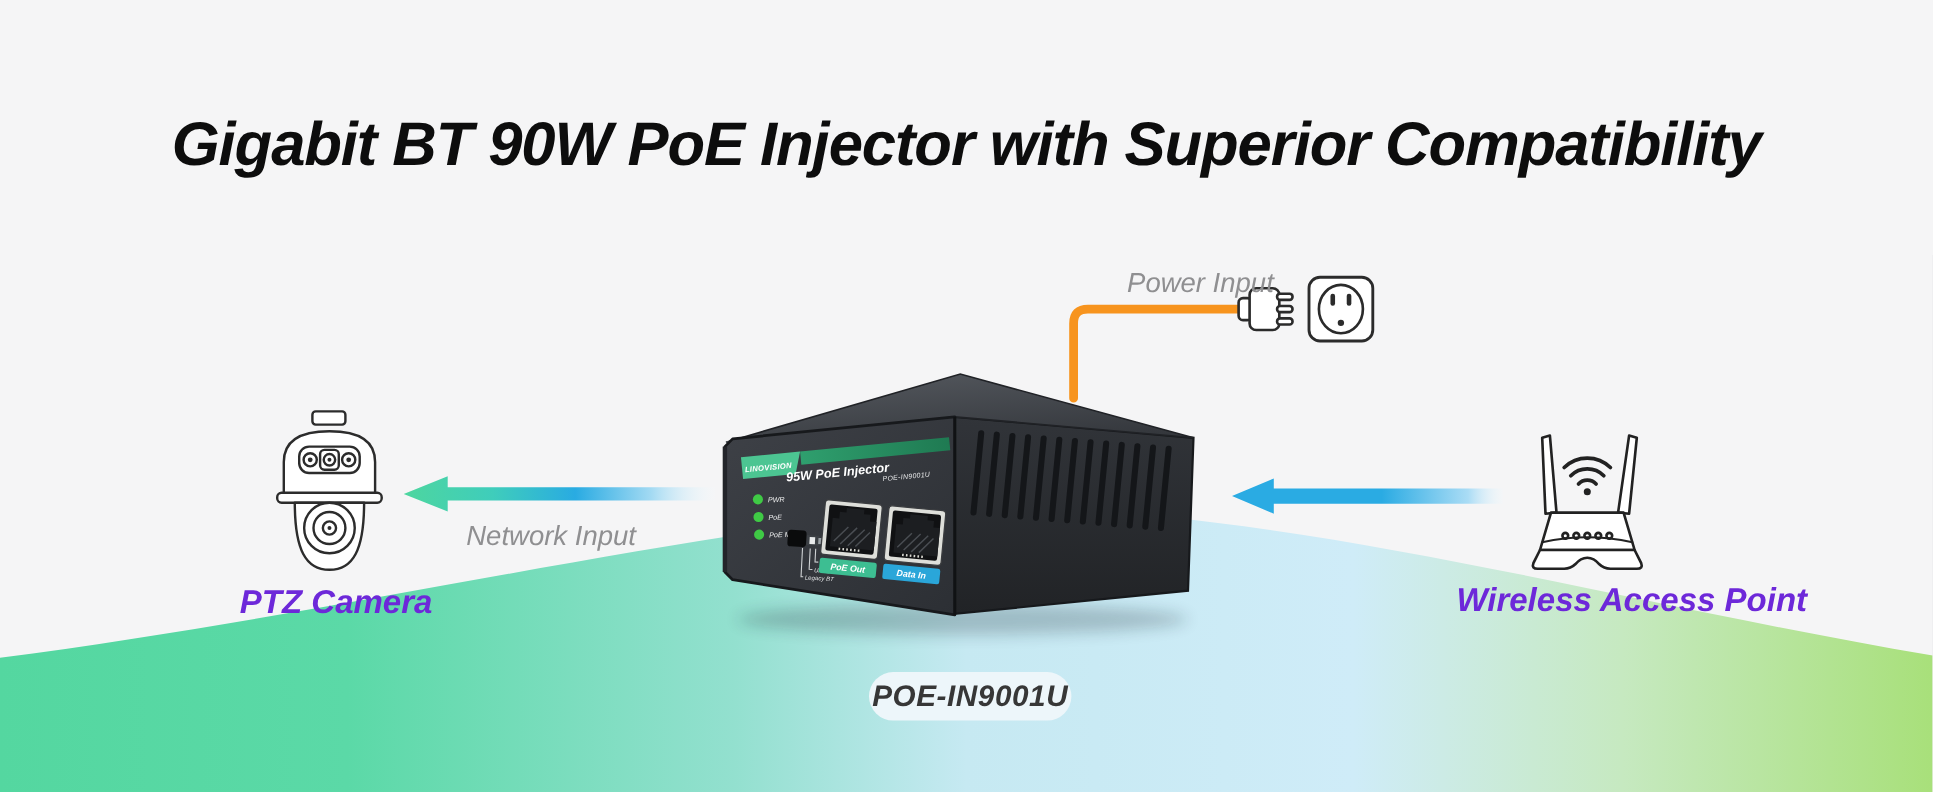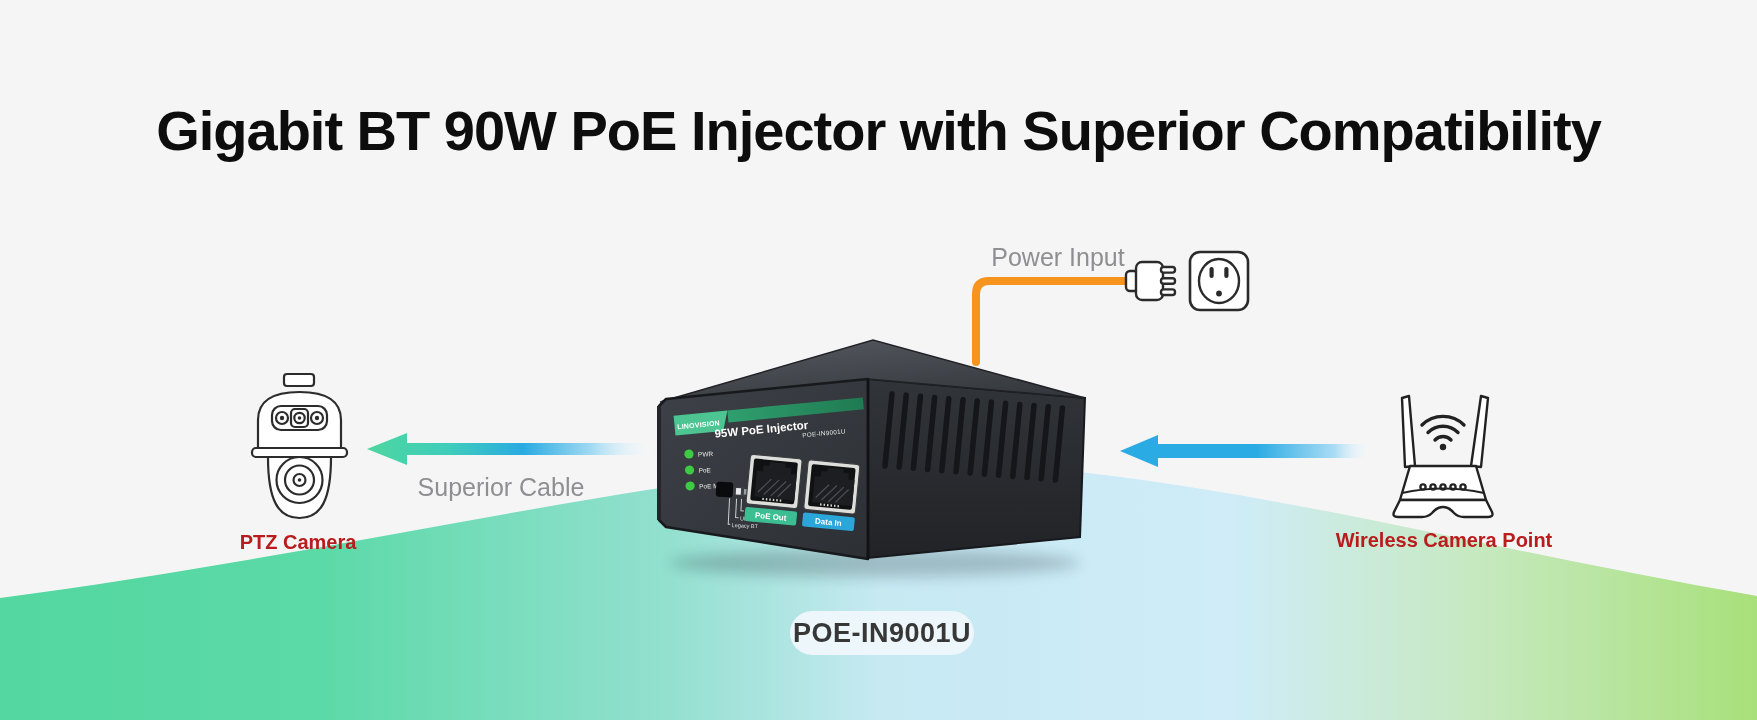--- a/index.html
+++ b/index.html
@@ -1,27 +1,27 @@
 <!DOCTYPE html>
 <html><head>
 <meta charset="utf-8">
 <style>
   html,body{margin:0;padding:0;background:#e9e9ea;}
   .stage{
     position:relative;width:1757px;height:720px;overflow:hidden;
-    background:#f5f5f6;font-family:"Liberation Sans","DejaVu Sans",sans-serif;
+    background:#f5f5f6;font-family:"Liberation Sans","DejaVu Sans",sans-serif;font-style:italic;
   }
   .stage svg{position:absolute;display:block;}
   .page-title{
     position:absolute;top:60px;left:0;width:1757px;text-align:center;
     font-size:56px;font-weight:800;color:#0d0d0d;letter-spacing:-1px;
   }
   .lbl{position:absolute;text-align:center;white-space:nowrap;}
   .lbl.gray{color:#8f8f91;font-size:25px;font-weight:500;}
-  .lbl.dark{color:#b91c1c;font-size:20px;font-weight:700;}
+  .lbl.dark{color:#6d28d9;font-size:30px;font-weight:700;}
   .badge{
     position:absolute;left:790px;top:611px;width:184px;height:44px;
     background:#edf6fa;border-radius:22px;display:flex;align-items:center;justify-content:center;
     font-size:27px;font-weight:600;color:#373737;letter-spacing:0.5px;
   }
   .dev-text{font-family:"Liberation Sans",sans-serif;}
 </style>
 </head>
 <body>
 
@@ -49,21 +49,21 @@
       <linearGradient id="gradL" x1="0" y1="0" x2="300" y2="0" gradientUnits="userSpaceOnUse">
         <stop offset="0" stop-color="#4fd79c"></stop>
         <stop offset="0.30" stop-color="#3fcdbb"></stop>
         <stop offset="0.55" stop-color="#29abe2"></stop>
         <stop offset="0.78" stop-color="#a3daf3"></stop>
         <stop offset="1" stop-color="#ffffff" stop-opacity="0"></stop>
       </linearGradient>
     </defs>
     <polygon points="9,24 49,8 49,18 292,18 292,30 49,30 49,40" fill="url(#gradL)"></polygon>
   </svg>
-  <div class="lbl gray" style="left:401px;top:473px;width:200px;">Superior Cable</div>
+  <div class="lbl gray" style="left:401px;top:473px;width:200px;">Network Input</div>
 
   <svg style="left:1112px;top:428px;" width="262" height="46" viewBox="0 0 262 46">
     <defs>
       <linearGradient id="gradR" x1="0" y1="0" x2="262" y2="0" gradientUnits="userSpaceOnUse">
         <stop offset="0" stop-color="#2aabe3"></stop>
         <stop offset="0.55" stop-color="#2aabe3"></stop>
         <stop offset="0.85" stop-color="#aadcf5"></stop>
         <stop offset="1" stop-color="#ffffff" stop-opacity="0"></stop>
       </linearGradient>
     </defs>
@@ -80,21 +80,21 @@
       <rect x="1161" y="289.4" width="14" height="5.6" rx="2.6"></rect>
     </g>
     <g>
       <rect x="1190" y="252" width="58" height="58" rx="10" fill="#ffffff" stroke="#2b2b2b" stroke-width="2.6"></rect>
       <ellipse cx="1219" cy="281" rx="20" ry="22" fill="none" stroke="#2b2b2b" stroke-width="2.4"></ellipse>
       <rect x="1209.5" y="267" width="4.2" height="11" rx="2" fill="#2b2b2b"></rect>
       <rect x="1224.3" y="267" width="4.2" height="11" rx="2" fill="#2b2b2b"></rect>
       <circle cx="1219" cy="293.5" r="2.9" fill="#2b2b2b"></circle>
     </g>
   </svg>
-  <div class="lbl gray" style="left:958px;top:243px;width:200px;">Power Input</div>
+  <div class="lbl gray" style="left:958px;top:243px;width:200px;text-align:right;">Power Input</div>
 
   <svg style="left:242px;top:368px;" width="115" height="168" viewBox="0 0 115 168" fill="#ffffff" stroke="#2c2c2c" stroke-width="2.2" stroke-linejoin="round">
     <rect x="42" y="6" width="30" height="12" rx="3"></rect>
     <path d="M16,82 L16,52 Q16,24 57.5,24 Q99,24 99,52 L99,82 Z"></path>
     <rect x="30" y="38" width="55" height="24" rx="9"></rect>
     <circle cx="40" cy="50" r="6"></circle>
       <circle cx="40" cy="50" r="2.2" fill="#2c2c2c" stroke="none"></circle>
     <circle cx="75" cy="50" r="6"></circle>
       <circle cx="75" cy="50" r="2.2" fill="#2c2c2c" stroke="none"></circle>
     <rect x="49" y="41" width="17" height="18" rx="4"></rect>
@@ -118,21 +118,21 @@
     <circle cx="65" cy="59" r="3.2" fill="#222222" stroke="none"></circle>
     <path d="M32,78 L98,78 L108,112 L22,112 Z"></path>
     <path d="M24,105 Q65,96 106,105" fill="none" stroke-width="1.8"></path>
     <circle cx="45" cy="99" r="2.6" fill="none"></circle>
     <circle cx="55" cy="99" r="2.6" fill="none"></circle>
     <circle cx="65" cy="99" r="2.6" fill="none"></circle>
     <circle cx="75" cy="99" r="2.6" fill="none"></circle>
     <circle cx="85" cy="99" r="2.6" fill="none"></circle>
     <path d="M22,112 L16,124 Q14,129 20,129 L44,129 Q50,129 54,125 Q59,119 65,119 Q71,119 76,125 Q80,129 86,129 L110,129 Q116,129 114,124 L108,112 Z"></path>
   </svg>
-  <div class="lbl dark" style="left:1324px;top:529px;width:240px;">Wireless Camera Point</div>
+  <div class="lbl dark" style="left:1324px;top:529px;width:240px;">Wireless Access Point</div>
 
   <svg style="left:630px;top:320px;" width="480" height="270" viewBox="0 0 480 270">
     <defs>
       <filter id="blur7" x="-30%" y="-120%" width="160%" height="340%">
           <feGaussianBlur stdDeviation="7"></feGaussianBlur>
         </filter>
       <linearGradient id="topGrad" x1="0.2" y1="0" x2="0.8" y2="1">
         <stop offset="0" stop-color="#54585e"></stop>
           <stop offset="1" stop-color="#33363b"></stop>
       </linearGradient>

